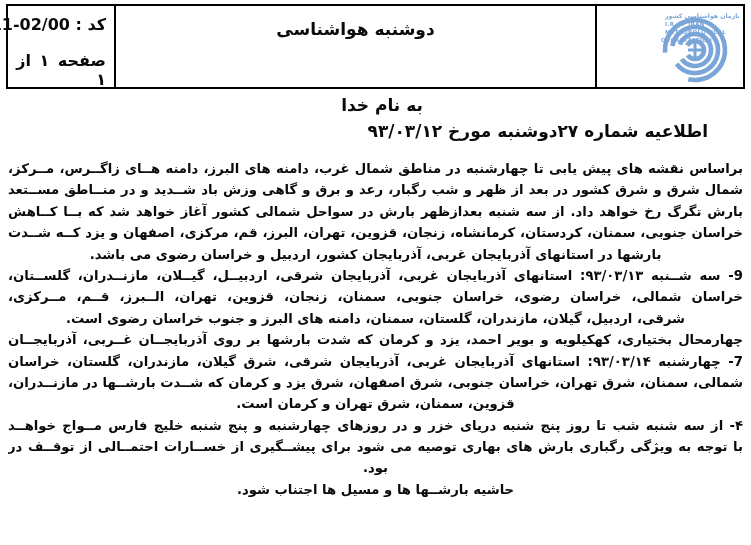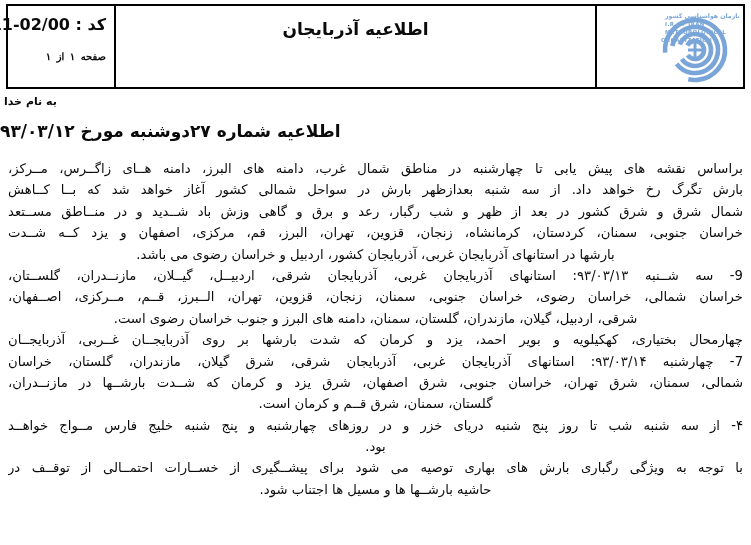--- a/index.html
+++ b/index.html
@@ -8,31 +8,31 @@
 
   
   .hdr{position:absolute;top:4px;right:6px;left:6px;height:81px;border:2px solid #000;
        display:flex;flex-direction:row;}
   .cell{box-sizing:border-box;}
   .cell-logo{width:146px;display:flex;align-items:center;justify-content:center;}
   .cell-title{flex:1;border-left:2px solid #000;border-right:2px solid #000;
               text-align:center;padding-top:13px;font-size:17px;font-weight:bold;}
   .cell-code{width:106px;padding:9px 8px 0 4px;}
   .code-line{font-size:16px;font-weight:bold;white-space:nowrap;}
-  .pagenum-line{margin-top:17px;font-size:10px;font-weight:bold;word-spacing:3px;font-family:Liberation Serif, serif;}
+  .pagenum-line{margin-top:17px;font-size:16px;font-weight:bold;word-spacing:3px;}
 
-  .bismillah{position:absolute;top:95px;right:0;left:4px;text-align:left;
-             font-size:11px;font-weight:bold;}
-  .doc-title{position:absolute;top:121px;right:0;left:0;padding-right:103px;
-             font-size:17px;font-weight:bold;text-align:left;}
+  .bismillah{position:absolute;top:95px;right:0;left:13px;text-align:center;
+             font-size:17px;font-weight:bold;}
+  .doc-title{position:absolute;top:121px;right:0;left:0;padding-right:43px;
+             font-size:17px;font-weight:bold;text-align:right;}
 
   
   .bodytxt{position:absolute;top:158px;right:8px;left:8px;}
   .bline{height:21.4px;line-height:21.4px;overflow:hidden;
-         font-size:13.2px;font-weight:normal;
+         font-size:13.2px;font-weight:bold;
          text-align:justify;text-align-last:justify;}
   .bline.lastline{text-align-last:center;}
 
   svg text{font-family:"DejaVu Sans",sans-serif;}
 </style>
 </head>
 <body>
 
 <div class="page">
 
@@ -53,49 +53,49 @@
 
         <g fill="#7AA5D8" text-anchor="end">
           <text x="64" y="11" font-size="6.2" font-weight="bold">سازمان هواشناسی کشور</text>
           <text x="64" y="19" font-size="5.4" font-weight="bold" letter-spacing="0.4">I.R.OF IRAN</text>
           <text x="64" y="27" font-size="5.4" font-weight="bold" letter-spacing="0.4">METEOROLOGICAL</text>
           <text x="60" y="35" font-size="5.4" font-weight="bold" letter-spacing="0.4">ORGANIZATION</text>
         </g>
       </svg>
     </div>
 
-    <div class="cell cell-title">اطلاعیه آذربایجان</div>
+    <div class="cell cell-title">دوشنبه هواشناسی</div>
 
     <div class="cell cell-code">
       <div class="code-line">کد : FO-11-02/00</div>
       <div class="pagenum-line">صفحه ۱ از ۱</div>
     </div>
   </div>
 
   <div class="bismillah">به نام خدا</div>
 
   <div class="doc-title">اطلاعیه شماره ۲۷دوشنبه مورخ ۹۳/۰۳/۱۲</div>
 
   <div class="bodytxt">
     <div class="bline">براساس نقشه های پیش یابی تا چهارشنبه در مناطق شمال غرب، دامنه های البرز، دامنه هــای زاگــرس، مــرکز،</div>
+    <div class="bline">شمال شرق و شرق کشور در بعد از ظهر و شب رگبار، رعد و برق و گاهی وزش باد شــدید و در منــاطق مســتعد</div>
     <div class="bline">بارش تگرگ رخ خواهد داد. از سه شنبه بعدازظهر بارش در سواحل شمالی کشور آغاز خواهد شد که بــا کــاهش</div>
-    <div class="bline">شمال شرق و شرق کشور در بعد از ظهر و شب رگبار، رعد و برق و گاهی وزش باد شــدید و در منــاطق مســتعد</div>
 
     <div class="bline">خراسان جنوبی، سمنان، کردستان، کرمانشاه، زنجان، قزوین، تهران، البرز، قم، مرکزی، اصفهان و یزد کــه شــدت</div>
     <div class="bline lastline">بارشها در استانهای آذربایجان غربی، آذربایجان کشور، اردبیل و خراسان رضوی می باشد.</div>
 
     <div class="bline">9- سه شــنبه ۹۳/۰۳/۱۳: استانهای آذربایجان غربی، آذربایجان شرقی، اردبیــل، گیــلان، مازنــدران، گلســتان،</div>
     <div class="bline">خراسان شمالی، خراسان رضوی، خراسان جنوبی، سمنان، زنجان، قزوین، تهران، الــبرز، قــم، مــرکزی، اصــفهان،</div>
     <div class="bline lastline">شرقی، اردبیل، گیلان، مازندران، گلستان، سمنان، دامنه های البرز و جنوب خراسان رضوی است.</div>
     <div class="bline">چهارمحال بختیاری، کهکیلویه و بویر احمد، یزد و کرمان که شدت بارشها بر روی آذربایجــان غــربی، آذربایجــان</div>
 
     <div class="bline">7- چهارشنبه ۹۳/۰۳/۱۴: استانهای آذربایجان غربی، آذربایجان شرقی، شرق گیلان، مازندران، گلستان، خراسان</div>
     <div class="bline">شمالی، سمنان، شرق تهران، خراسان جنوبی، شرق اصفهان، شرق یزد و کرمان که شــدت بارشــها در مازنــدران،</div>
-    <div class="bline lastline">گلستان، سمنان، شرق قــم و کرمان است.</div>
+    <div class="bline lastline">قزوین، سمنان، شرق تهران و کرمان است.</div>
 
     <div class="bline">۴- از سه شنبه شب تا روز پنج شنبه دریای خزر و در روزهای چهارشنبه و پنج شنبه خلیج فارس مــواج خواهــد</div>
+    <div class="bline">با توجه به ویژگی رگباری بارش های بهاری توصیه می شود برای پیشــگیری از خســارات احتمــالی از توقــف در</div>
+
     <div class="bline lastline">بود.</div>
-
-    <div class="bline">با توجه به ویژگی رگباری بارش های بهاری توصیه می شود برای پیشــگیری از خســارات احتمــالی از توقــف در</div>
     <div class="bline lastline">حاشیه بارشــها ها و مسیل ها اجتناب شود.</div>
   </div>
 
 </div>
 
 </body></html>

